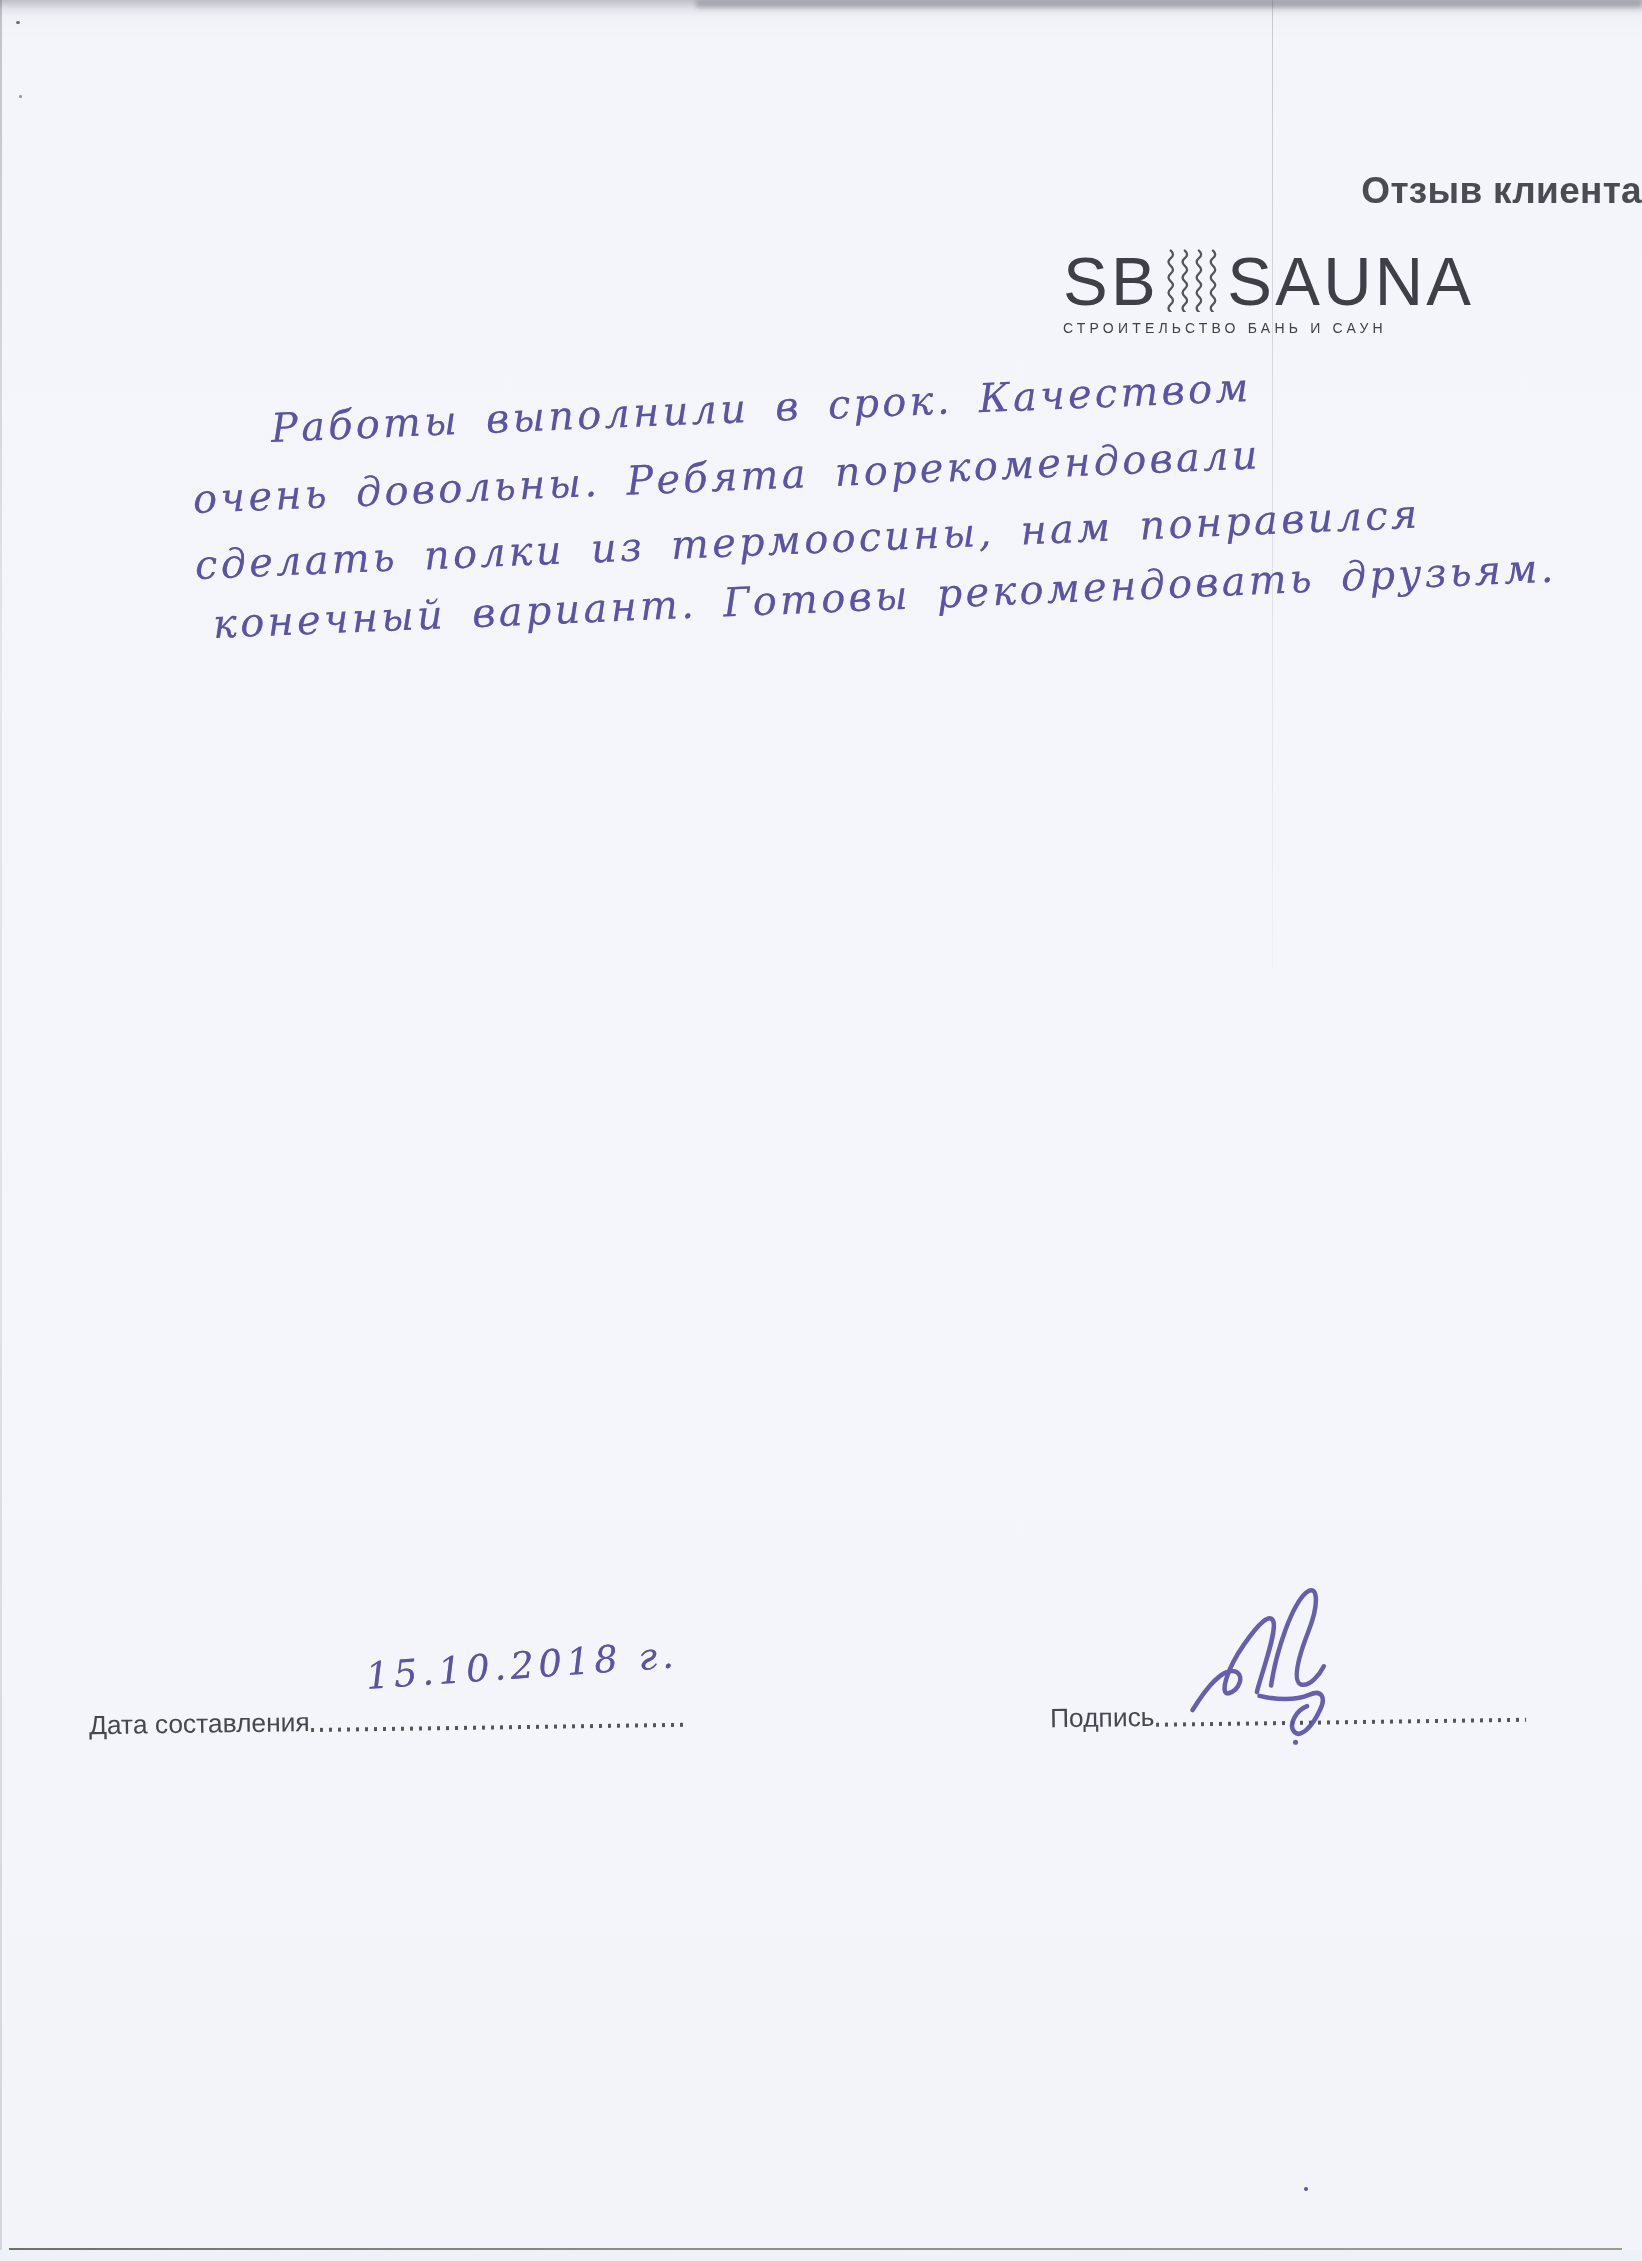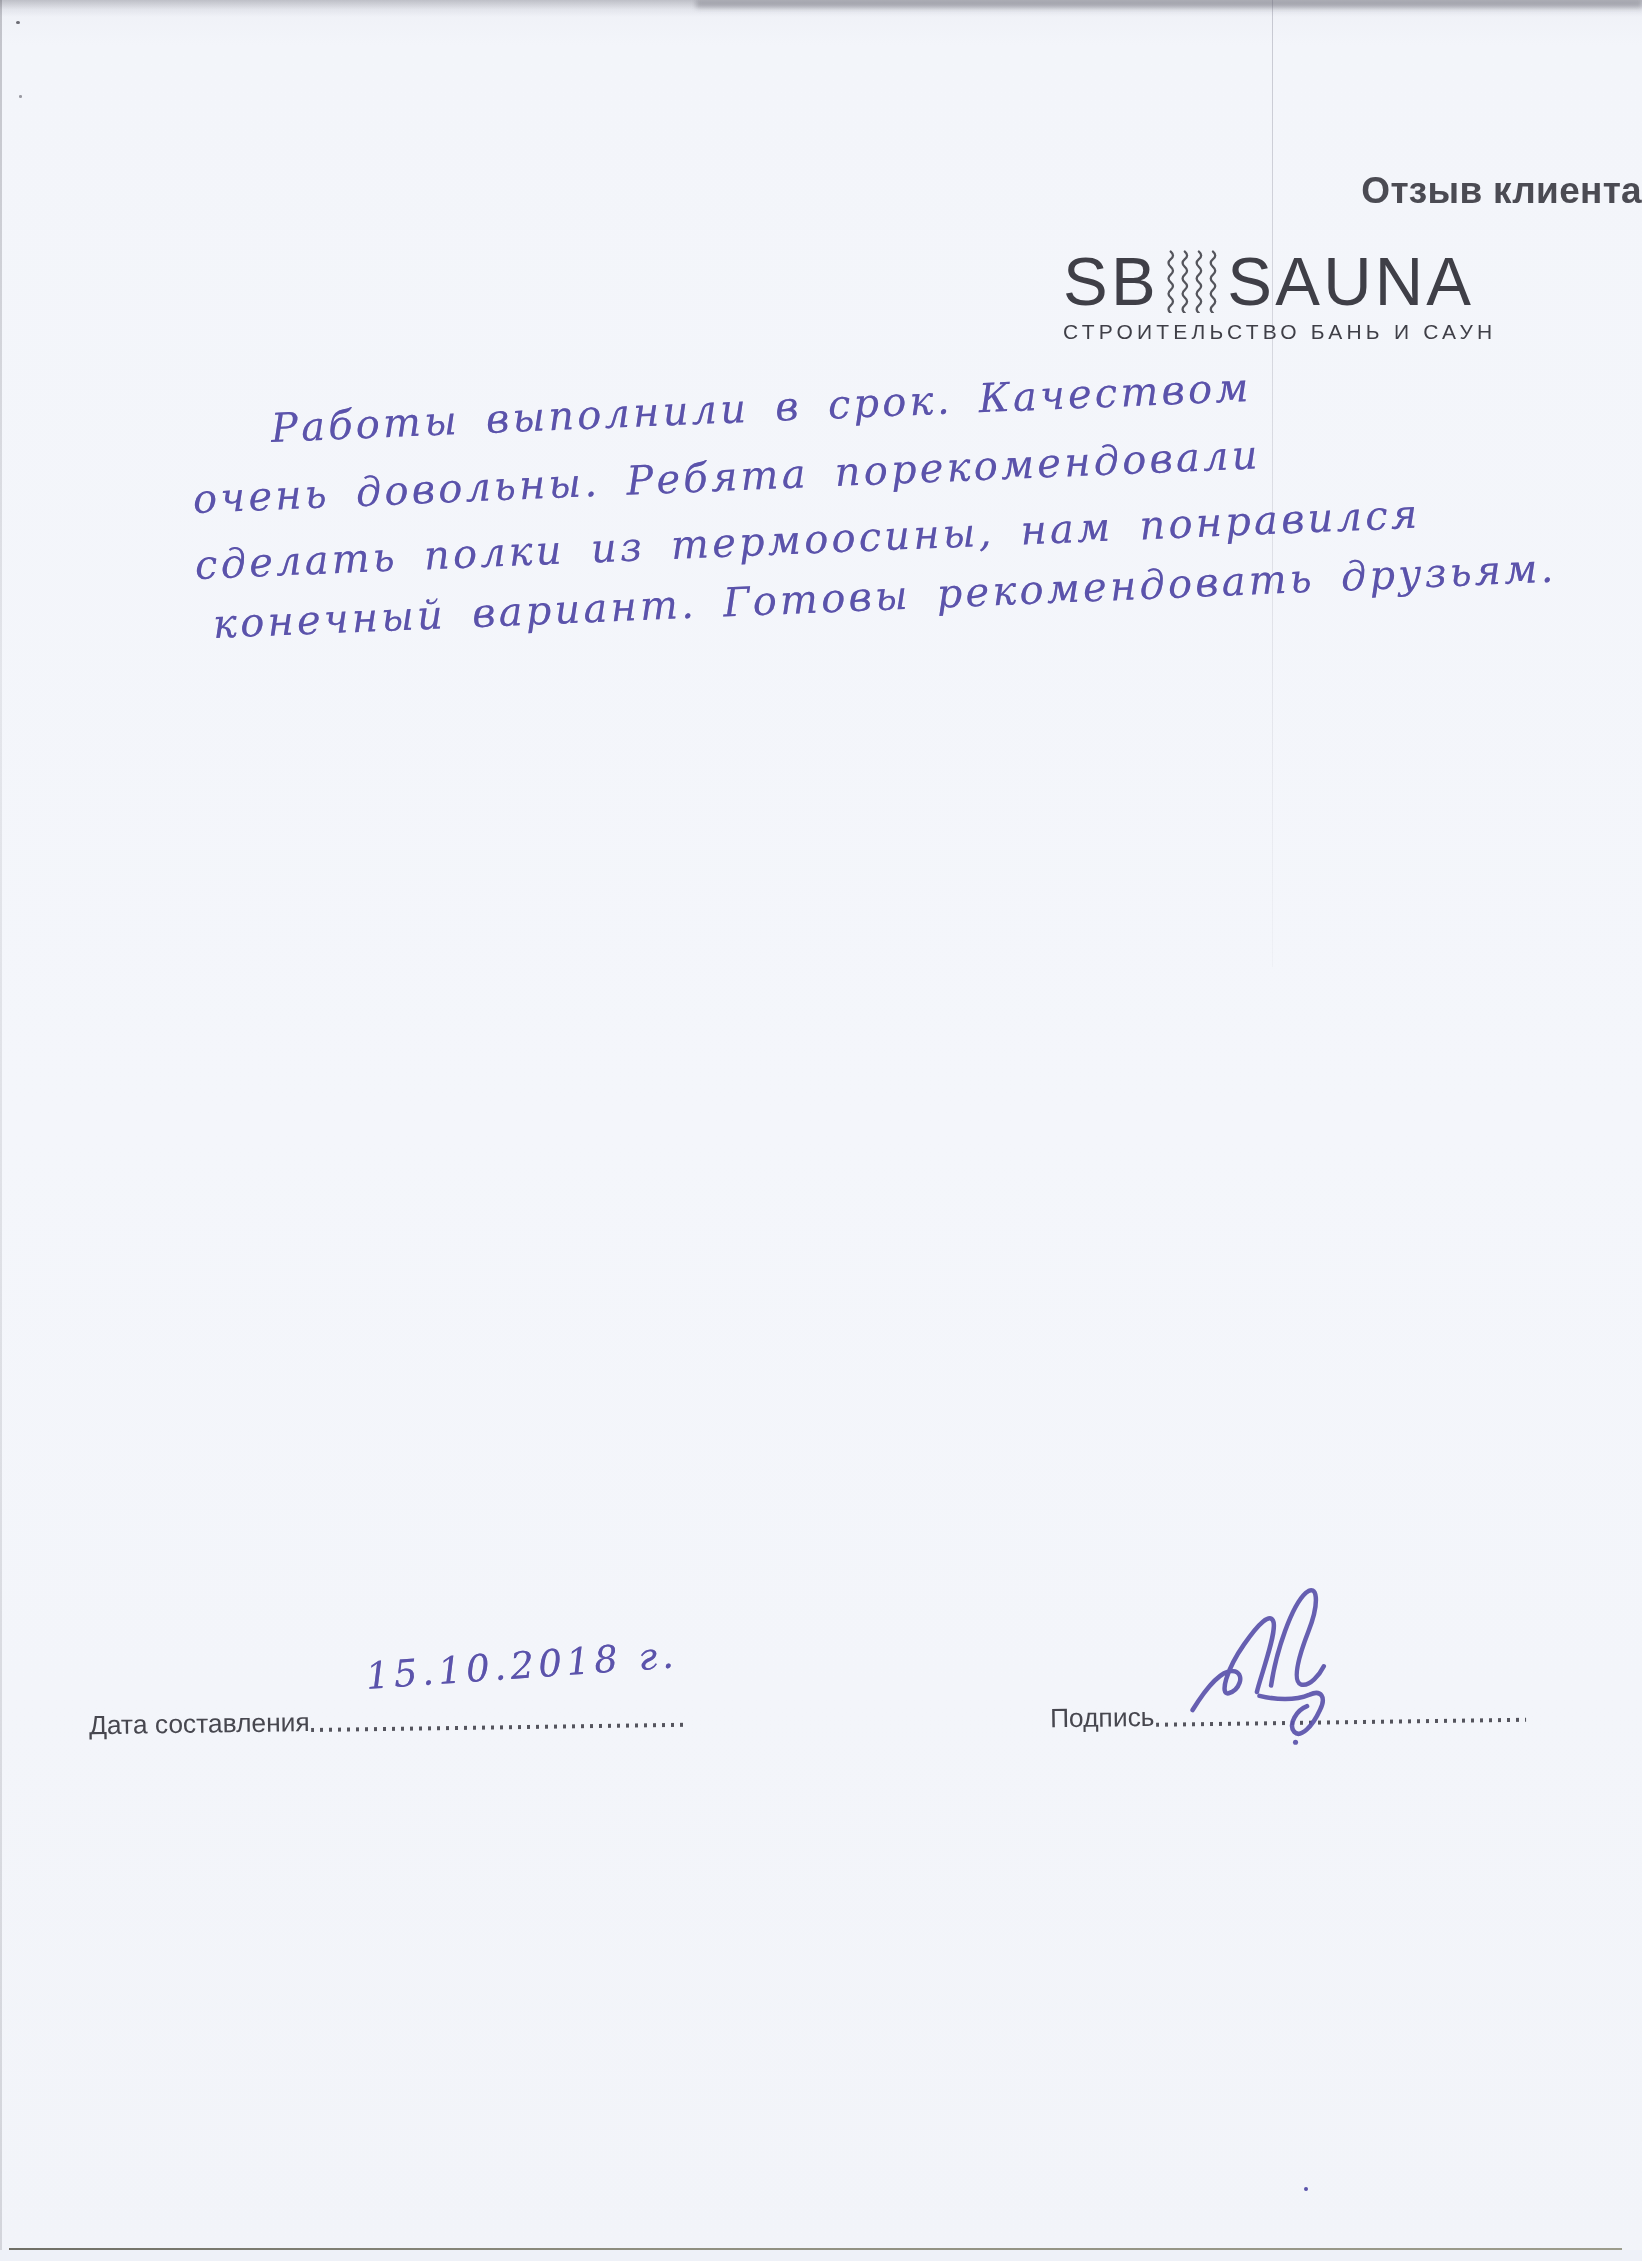--- a/index.html
+++ b/index.html
@@ -27,25 +27,25 @@
   .speck { border-radius: 50%; }
   .speck1 { left: 15.5px; top: 20.6px; width: 4.5px; height: 3.9px; background: #6b6b73; }
   .speck2 { left: 19.3px; top: 95px; width: 2.6px; height: 2.6px; background: #9a9aa2; }
   .speck3 { left: 1304px; top: 2187px; width: 3.9px; height: 3.9px; background: #5b53ab; }
 
   
   .doc-title { top: 170px; left: 0; width: 1642px; text-align: right;
     font-size: 37px; font-weight: bold; color: #4b4b53; letter-spacing: 0.3px; }
 
   .logo { top: 248px; left: 1063px; width: 426px; color: #3f3f47; }
-  .logo-row { display: flex; align-items: flex-end; }
+  .logo-row { display: flex; align-items: flex-start; }
   .logo-word { font-size: 67px; line-height: 1; letter-spacing: 3.2px; font-weight: normal;
     transform: scaleY(1.02); white-space: nowrap; }
   .steam { margin: 0 6.4px 0 5.2px; }
-  .logo-subtitle { margin-top: 5.2px; font-size: 21px; letter-spacing: 4.2px;
+  .logo-subtitle { margin-top: 5.2px; font-size: 14px; letter-spacing: 4.2px;
     white-space: nowrap; color: #3f3f47; }
 
   
   .hw { font-family: "DejaVu Serif", serif; font-style: italic; color: #5b53ab;
     white-space: nowrap; transform-origin: left center; }
   .hw-line { font-size: 40px; letter-spacing: 3.2px; word-spacing: 10.3px;
     transform: rotate(-2.4deg); text-shadow: 0 0 0.6px rgba(91,83,171,.55); }
   .hw-l1 { left: 271px; top: 405px; }
   .hw-l2 { left: 193px; top: 476px; }
   .hw-l3 { left: 195px; top: 542px; }

